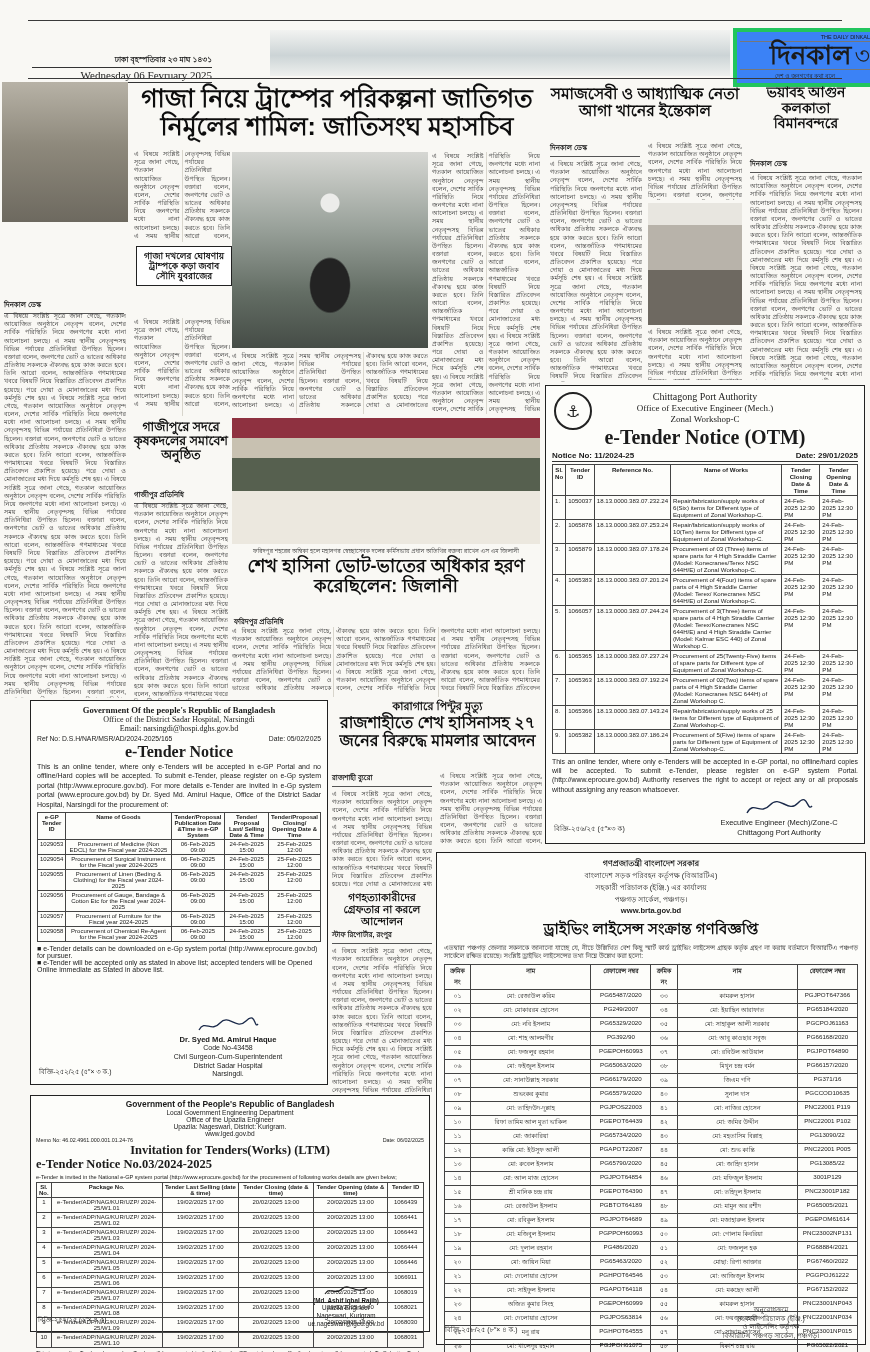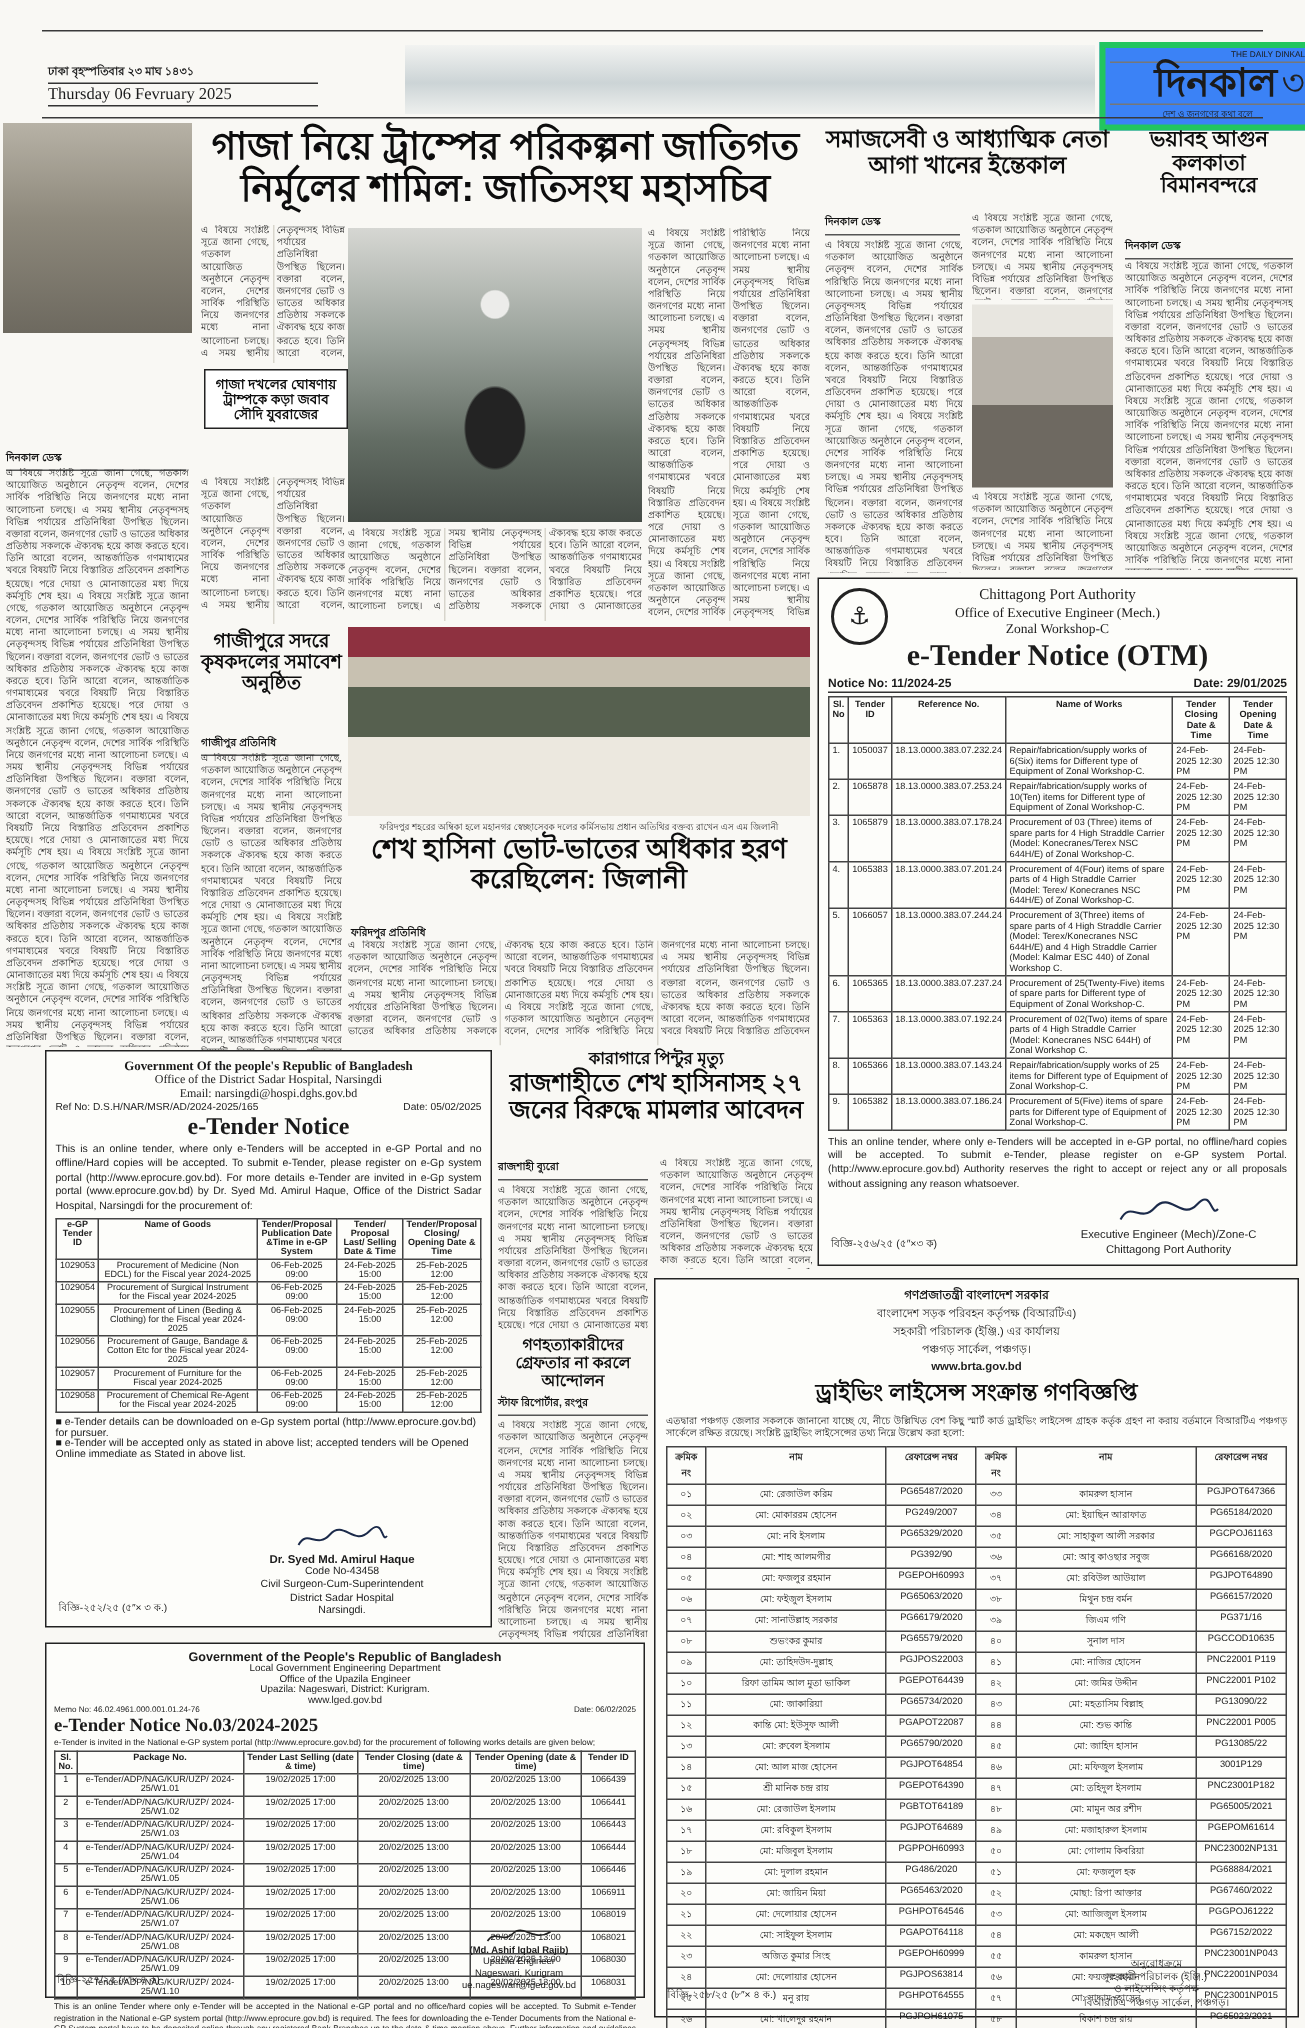--- a/index.html
+++ b/index.html
@@ -23,23 +23,23 @@
   .sig{text-align:center;line-height:1.25;}
   .scribble{display:block;margin:0 auto;}
 </style>
 </head>
 <body>
 
 <div id="page">
 
   <div class="abs rule" style="left:28px;top:20px;width:814px;"></div>
   <div class="abs" style="left:270px;top:30px;width:460px;height:46px;background:linear-gradient(180deg,#f2f3f1,#ccd4d6 55%,#eef0ee);"></div>
-  <div class="abs" style="left:32px;top:42px;width:180px;">
+  <div class="abs" style="left:32px;top:54px;width:180px;text-align:right;">
     <div style="font-size:7.5px;font-weight:700;border-bottom:1px solid #333;padding-bottom:1px;">ঢাকা বৃহস্পতিবার ২৩ মাঘ ১৪৩১</div>
-    <div class="serif" style="font-size:11px;border-bottom:1px solid #333;padding:1px 0;">Thursday 06 Fevruary 2025</div>
+    <div class="serif" style="font-size:11px;border-bottom:1px solid #333;padding:1px 0;">Wednesday 06 Fevruary 2025</div>
   </div>
   <div class="abs" style="left:733px;top:28px;width:130px;border:4px solid #22c55e;padding:2px 3px;background:#3b82f6;">
     <div style="font-size:5.5px;text-align:right;border-bottom:1px solid #777;padding-bottom:1px;">THE DAILY DINKAL</div>
     <div style="display:flex;align-items:flex-end;justify-content:flex-end;gap:3px;">
       <span style="font-size:26px;font-weight:700;line-height:1;">দিনকাল</span>
       <span style="font-size:24px;font-weight:400;line-height:1;color:#222;">৩</span>
     </div>
     <div style="font-size:5.8px;text-align:center;border-top:1px solid #777;margin-top:1px;padding-top:1px;">দেশ ও জনগণের কথা বলে</div>
   </div>
   <div class="abs rule" style="left:28px;top:78px;width:814px;"></div>
@@ -301,20 +301,21 @@
   <div class="box" style="left:30px;top:1095px;width:400px;height:237px;border-width:1px;padding:3px 5px;">
     <div style="text-align:center;font-weight:700;font-size:8.4px;">Government of the People's Republic of Bangladesh</div>
     <div style="text-align:center;font-size:6.6px;">Local Government Engineering Department</div>
     <div style="text-align:center;font-size:6.6px;">Office of the Upazila Engineer</div>
     <div style="text-align:center;font-size:6.6px;">Upazila: Nageswari, District: Kurigram.</div>
     <div style="text-align:center;font-size:6.6px;">www.lged.gov.bd</div>
     <div style="display:flex;justify-content:space-between;font-size:5.4px;">
       <span>Memo No: 46.02.4961.000.001.01.24-76</span>
       <span>Date: 06/02/2025</span>
     </div>
+    <div class="serif" style="text-align:center;font-size:12.5px;font-weight:700;line-height:1.15;">Invitation for Tenders(Works) (LTM)</div>
     <div class="serif" style="font-size:12.5px;font-weight:700;line-height:1.15;">e-Tender Notice No.03/2024-2025</div>
     <div style="font-size:5.6px;margin-top:2px;">e-Tender is invited in the National e-GP system portal (http://www.eprocure.gov.bd) for the procurement of following works details are given below;</div>
     <table style="font-size:6px;margin-top:2px;" class="t-center">
       <colgroup>
           <col style="width:14px">
           <col style="width:112px">
           <col style="width:78px">
           <col style="width:76px">
           <col style="width:76px">
           <col style="width:36px">

